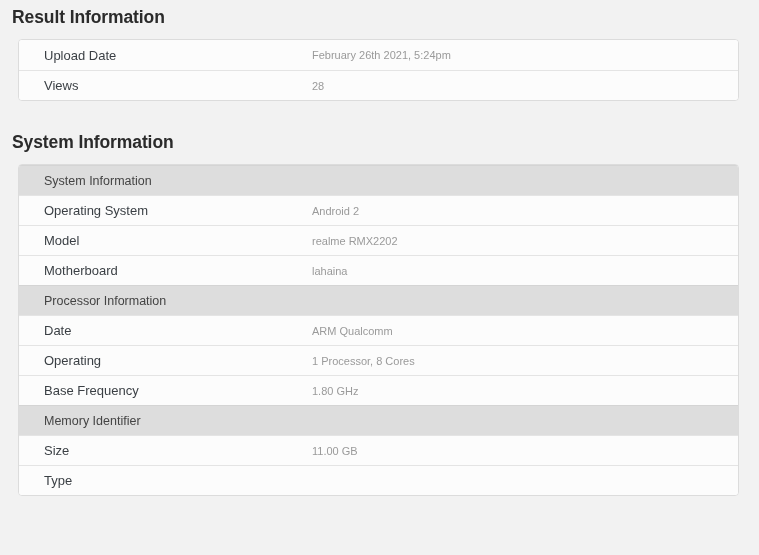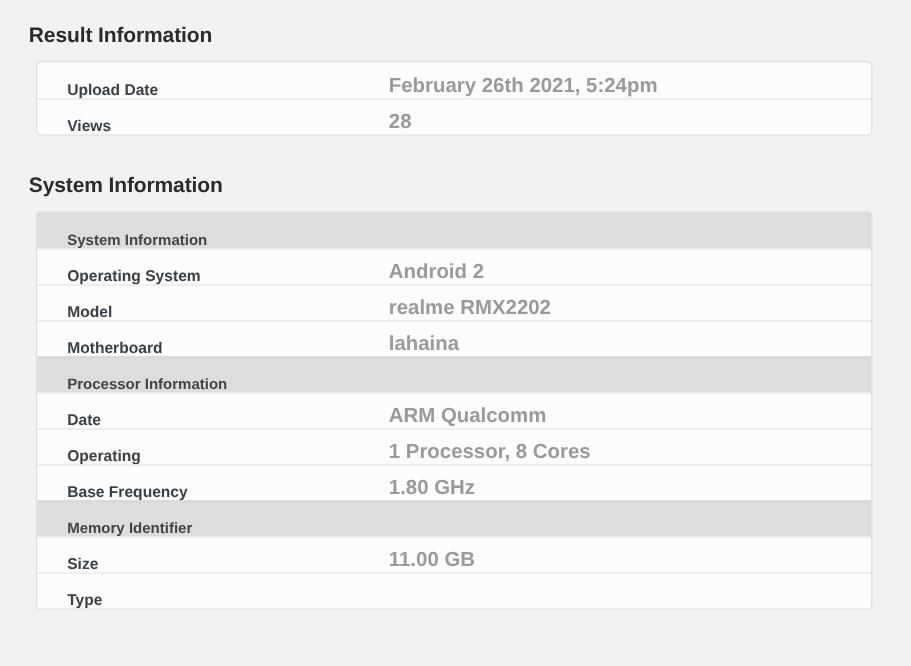--- a/index.html
+++ b/index.html
@@ -10,21 +10,21 @@
   body {
     width: 759px;
     height: 555px;
     overflow: hidden;
     font-family: "Liberation Sans", sans-serif;
     color: #333333;
     -webkit-font-smoothing: antialiased;
   }
   .page {
     width: 745px;
-    padding: 12px;
+    padding: 0;
     box-sizing: border-box;
   }
   h2.section-heading {
     font-size: 17.5px;
     font-weight: bold;
     color: #2b2b2b;
     margin: 0;
     padding: 6px 0 0 12px;
     letter-spacing: -0.1px;
     line-height: 22px;
@@ -35,26 +35,25 @@
     background: #fcfcfc;
     border: 1px solid #dcdcdc;
     border-radius: 4px;
     overflow: hidden;
     box-sizing: border-box;
   }
   .panel.first { margin-top: 11px; }
 
   .row {
     display: flex;
-    align-items: flex-end;
+    align-items: center;
     height: 30px;
     background: #fcfcfc;
     border-top: 1px solid #e4e4e4;
     box-sizing: border-box;
-    font-weight: bold;
   }
   .row:first-child { border-top: none; }
 
   .row.group {
     background: #dddddd;
     border-top: 1px solid #d4d4d4;
     height: 30px;
   }
   .row.group .cell-label {
     color: #444444;
@@ -65,21 +64,21 @@
     width: 293px;
     padding-left: 25px;
     font-size: 13px;
     color: #3a3f44;
     box-sizing: border-box;
     white-space: nowrap;
     overflow: hidden;
   }
   .cell-value {
     flex: 1;
-    font-size: 17px;
+    font-size: 11px;
     color: #9a9a9a;
     box-sizing: border-box;
     white-space: nowrap;
     overflow: hidden;
     padding-right: 8px;
   }
   .spacer-between { height: 24px; }
 </style>
 </head>
 <body>

